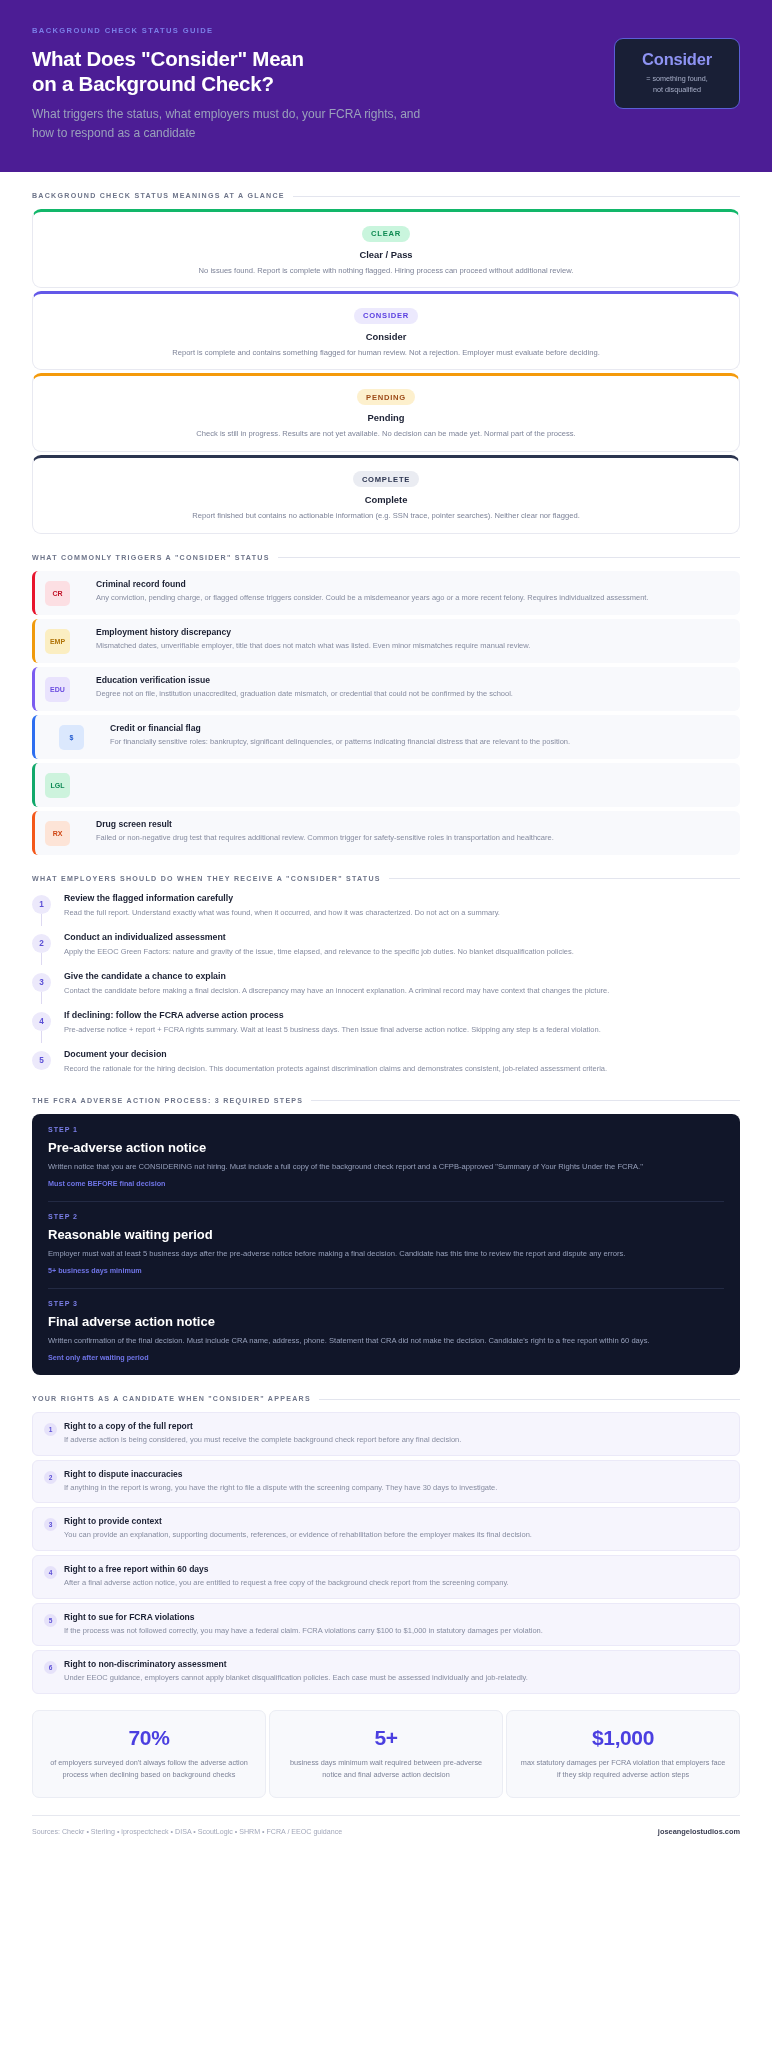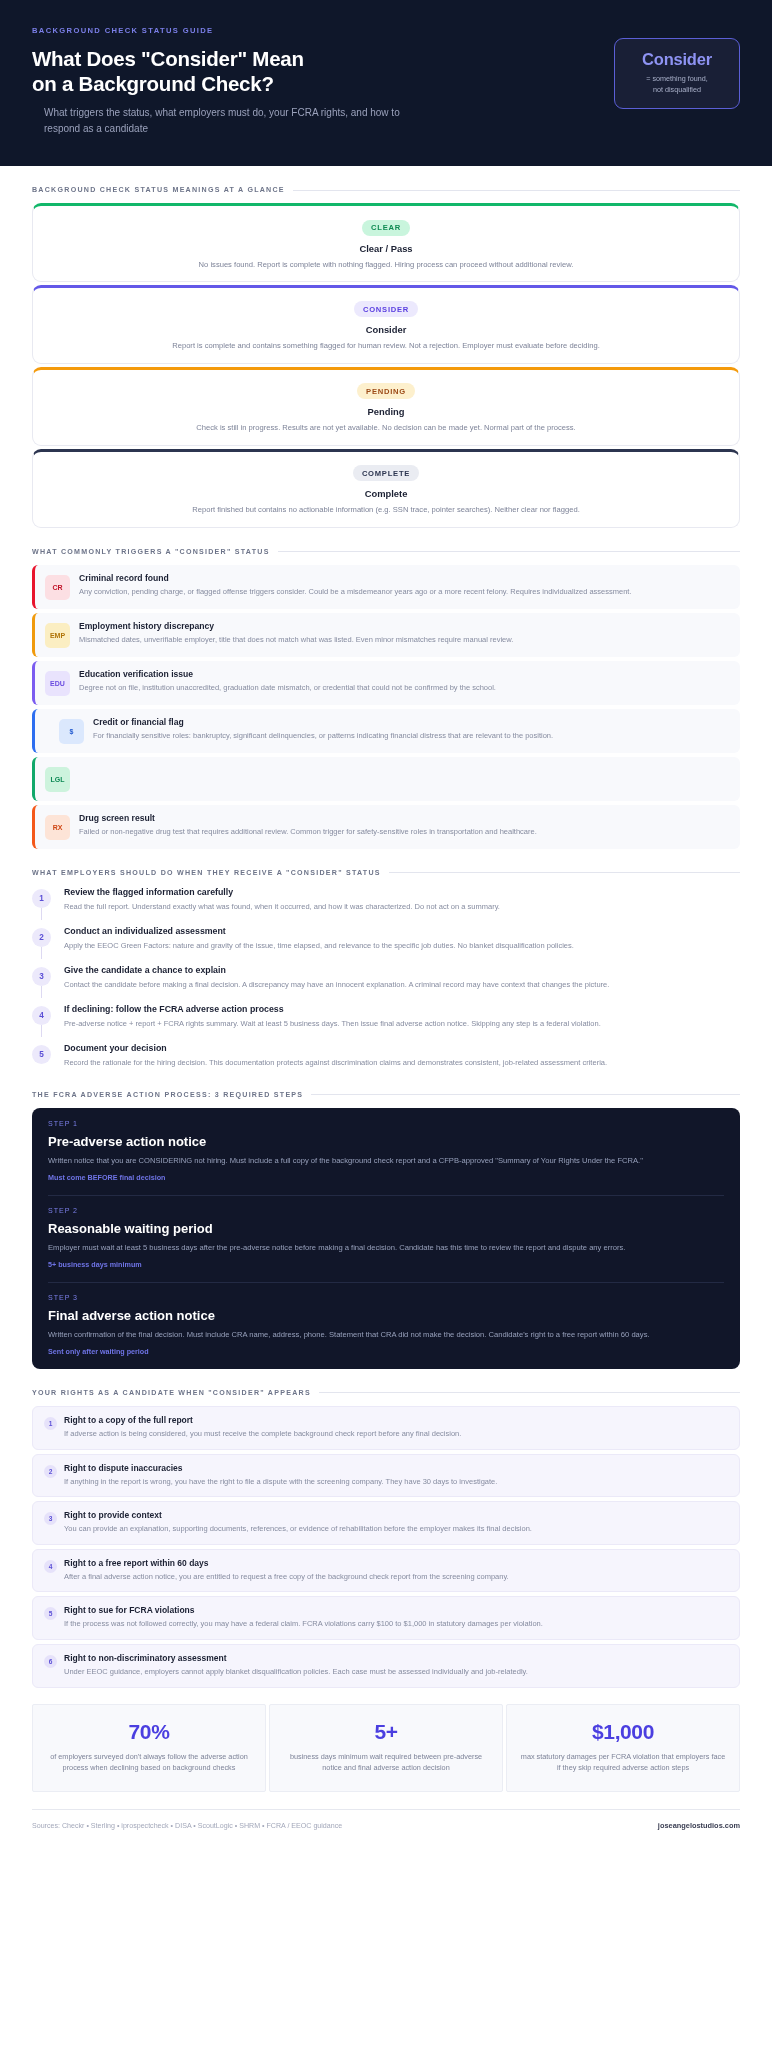--- a/index.html
+++ b/index.html
@@ -6,21 +6,21 @@
   html, body {
     width: 772px;
     background: #ffffff;
     font-family: "Liberation Sans", sans-serif;
     color: #1e2235;
   }
   body { width: 772px; min-height: 2048px; }
 
   
   .hero {
-    background: #0f172a;
+    background: #4c1d95;
     padding: 26px 32px 30px 32px;
     display: flex;
     align-items: flex-start;
     justify-content: space-between;
     gap: 20px;
   }
   .hero-left { flex: 1 1 auto; max-width: 430px; }
   .eyebrow {
     color: #7b7fe8;
     font-size: 7.6px;
@@ -32,24 +32,23 @@
   .hero-title {
     color: #ffffff;
     font-size: 20.5px;
     font-weight: bold;
     line-height: 1.22;
     letter-spacing: -0.25px;
     margin-bottom: 9px;
   }
   .hero-sub {
     color: #9aa1bb;
-    font-size: 10px;
+    font-size: 12px;
     line-height: 1.55;
     max-width: 390px;
-    margin-left: 12px;
   }
   .hero-badge {
     flex: 0 0 auto;
     border: 1px solid #5b5fd6;
     border-radius: 9px;
     background: #191f36;
     padding: 11px 16px 12px 16px;
     text-align: center;
     min-width: 126px;
     margin-top: 12px;
@@ -119,21 +118,21 @@
   .status-desc {
     font-size: 7.6px;
     color: #7d8398;
     line-height: 1.5;
   }
 
   
   .trigger {
     display: flex;
     align-items: flex-start;
-    gap: 9px;
+    gap: 26px;
     background: #f8f9fc;
     border-radius: 6px;
     border-left-width: 3px;
     border-left-style: solid;
     padding: 8px 12px 9px 10px;
     margin-bottom: 4px;
   }
   .trigger-chip {
     flex: 0 0 auto;
     width: 25px; height: 25px;
@@ -217,21 +216,21 @@
   .fcra-step + .fcra-step::before {
     content: "";
     position: absolute;
     left: 16px; right: 16px; top: 0;
     height: 1px;
     background: #232a44;
   }
   .fcra-label {
     color: #7b7fe8;
     font-size: 7.1px;
-    font-weight: normal;
+    font-weight: bold;
     letter-spacing: 0.95px;
     margin-bottom: 6px;
   }
   .fcra-title {
     color: #ffffff;
     font-size: 13px;
     font-weight: bold;
     margin-bottom: 6px;
   }
   .fcra-desc {
@@ -286,21 +285,21 @@
   
   .stats {
     display: flex;
     gap: 3px;
     margin-top: 16px;
   }
   .stat {
     flex: 1 1 0;
     background: #f8f9fc;
     border: 1px solid #ebedf4;
-    border-radius: 2px;
+    border-radius: 7px;
     padding: 15px 12px 17px 12px;
     text-align: center;
   }
   .stat-value {
     color: #4b3fe0;
     font-size: 21px;
     font-weight: bold;
     letter-spacing: -0.4px;
     margin-bottom: 7px;
   }

